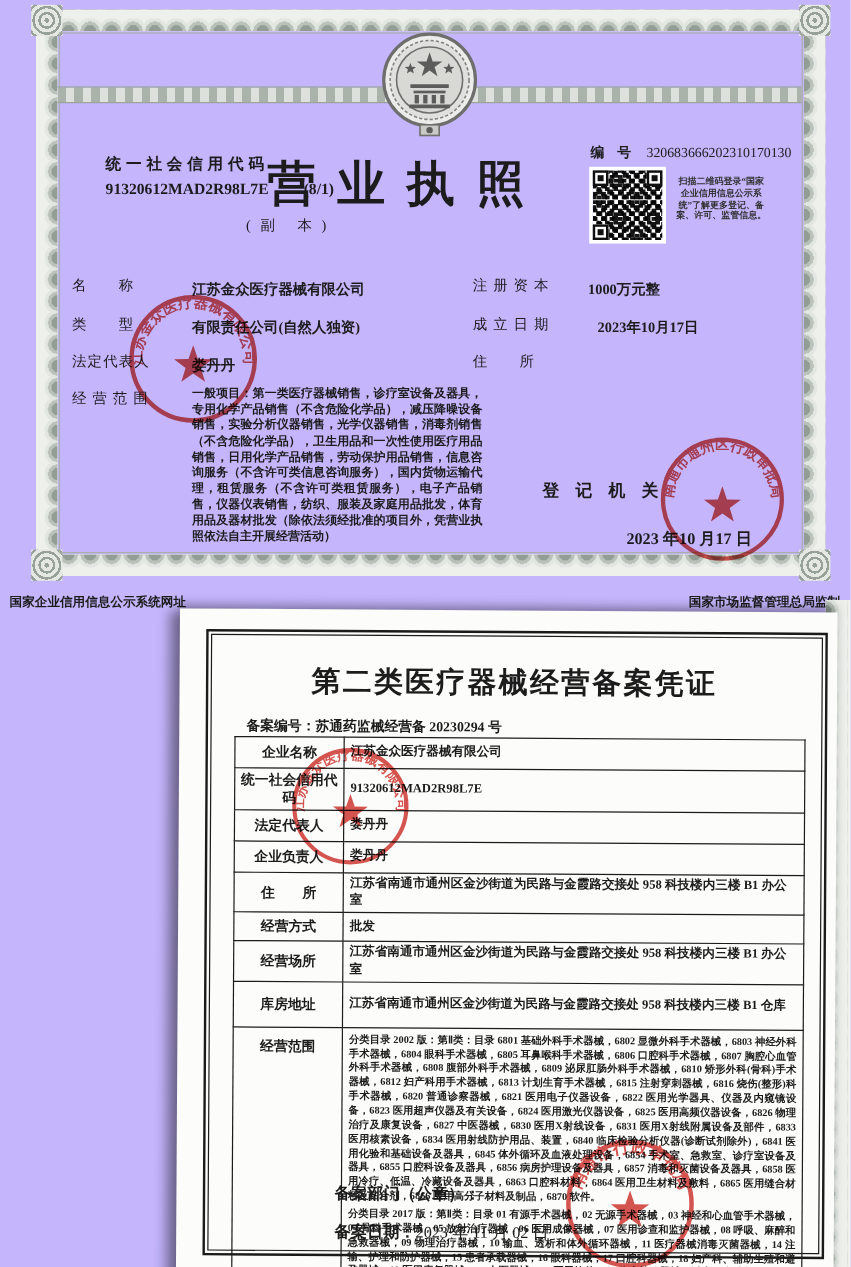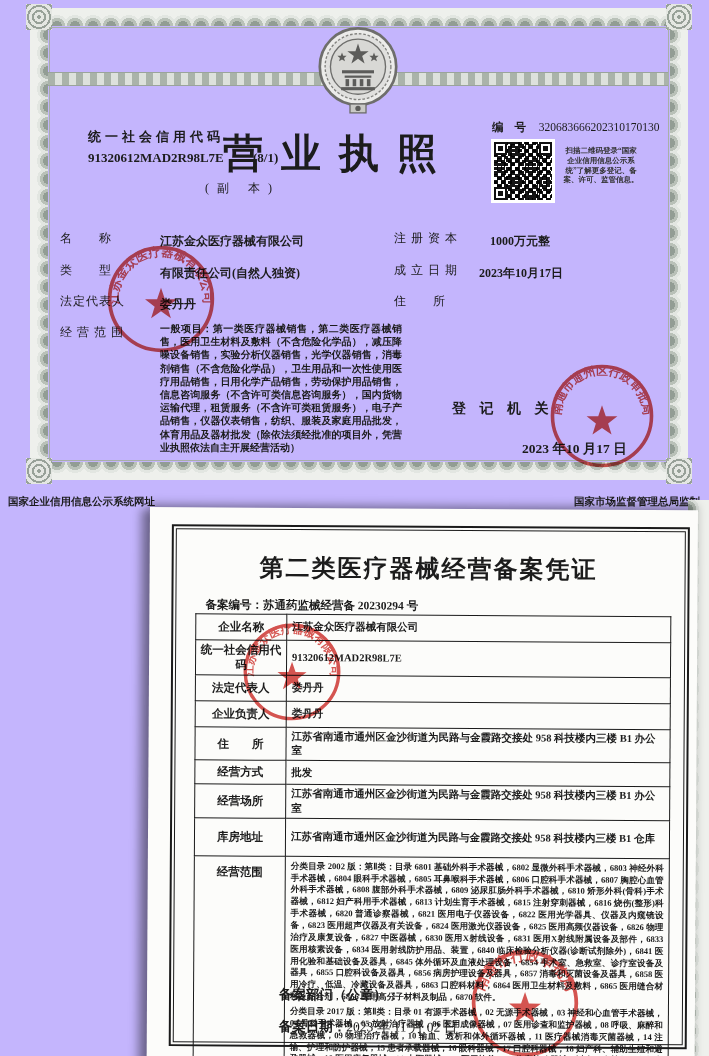--- a/index.html
+++ b/index.html
@@ -141,26 +141,26 @@
   </div>
   <div class="qr-caption">扫描二维码登录“国家企业信用信息公示系统”了解更多登记、备案、许可、监管信息。</div>
 
   <div class="lic-label" style="left:60px;top:230px">名　　称</div>
   <div class="lic-value" style="left:160px;top:233px">江苏金众医疗器械有限公司</div>
   <div class="lic-label" style="left:60px;top:262px">类　　型</div>
   <div class="lic-value" style="left:160px;top:265px">有限责任公司(自然人独资)</div>
   <div class="lic-label" style="left:60px;top:293px">法定代表人</div>
   <div class="lic-value" style="left:160px;top:296px">娄丹丹</div>
   <div class="lic-label" style="left:60px;top:324px">经 营 范 围</div>
-  <div class="scope-lic">一般项目：第一类医疗器械销售，第二类医疗器械销售，医用卫生材料及敷料（不含危险化学品），减压降噪设备销售，实验分析仪器销售，光学仪器销售，消毒剂销售（不含危险化学品），卫生用品和一次性使用医疗用品销售，日用化学产品销售，劳动保护用品销售，信息咨询服务（不含许可类信息咨询服务），国内货物运输代理，租赁服务（不含许可类租赁服务），电子产品销售，仪器仪表销售，纺织、服装及家庭用品批发，体育用品及器材批发（除依法须经批准的项目外，凭营业执照依法自主开展经营活动）</div>
+  <div class="scope-lic">一般项目：第一类医疗器械销售，诊疗室设备及器具，专用化学产品销售（不含危险化学品），减压降噪设备销售，实验分析仪器销售，光学仪器销售，消毒剂销售（不含危险化学品），卫生用品和一次性使用医疗用品销售，日用化学产品销售，劳动保护用品销售，信息咨询服务（不含许可类信息咨询服务），国内货物运输代理，租赁服务（不含许可类租赁服务），电子产品销售，仪器仪表销售，纺织、服装及家庭用品批发，体育用品及器材批发（除依法须经批准的项目外，凭营业执照依法自主开展经营活动）</div>
 
   <div class="lic-label" style="left:394px;top:230px">注 册 资 本</div>
   <div class="lic-value" style="left:490px;top:233px">1000万元整</div>
   <div class="lic-label" style="left:394px;top:262px">成 立 日 期</div>
-  <div class="lic-value" style="left:479px;top:265px">2023年10月17日</div>
+  <div class="lic-value" style="left:498px;top:265px">2023年10月17日</div>
   <div class="lic-label" style="left:394px;top:293px">住　　所</div>
 
   <div class="reg-label">登 记 机 关</div>
   <div class="reg-date">2023 年10 月17 日</div>
 
   <div class="footer-l">国家企业信用信息公示系统网址</div>
   <div class="footer-r">国家市场监督管理总局监制</div>
 
   <svg class="seal" style="left:105px;top:243px" width="112" height="112" viewBox="0 0 120 120">
     <defs>

